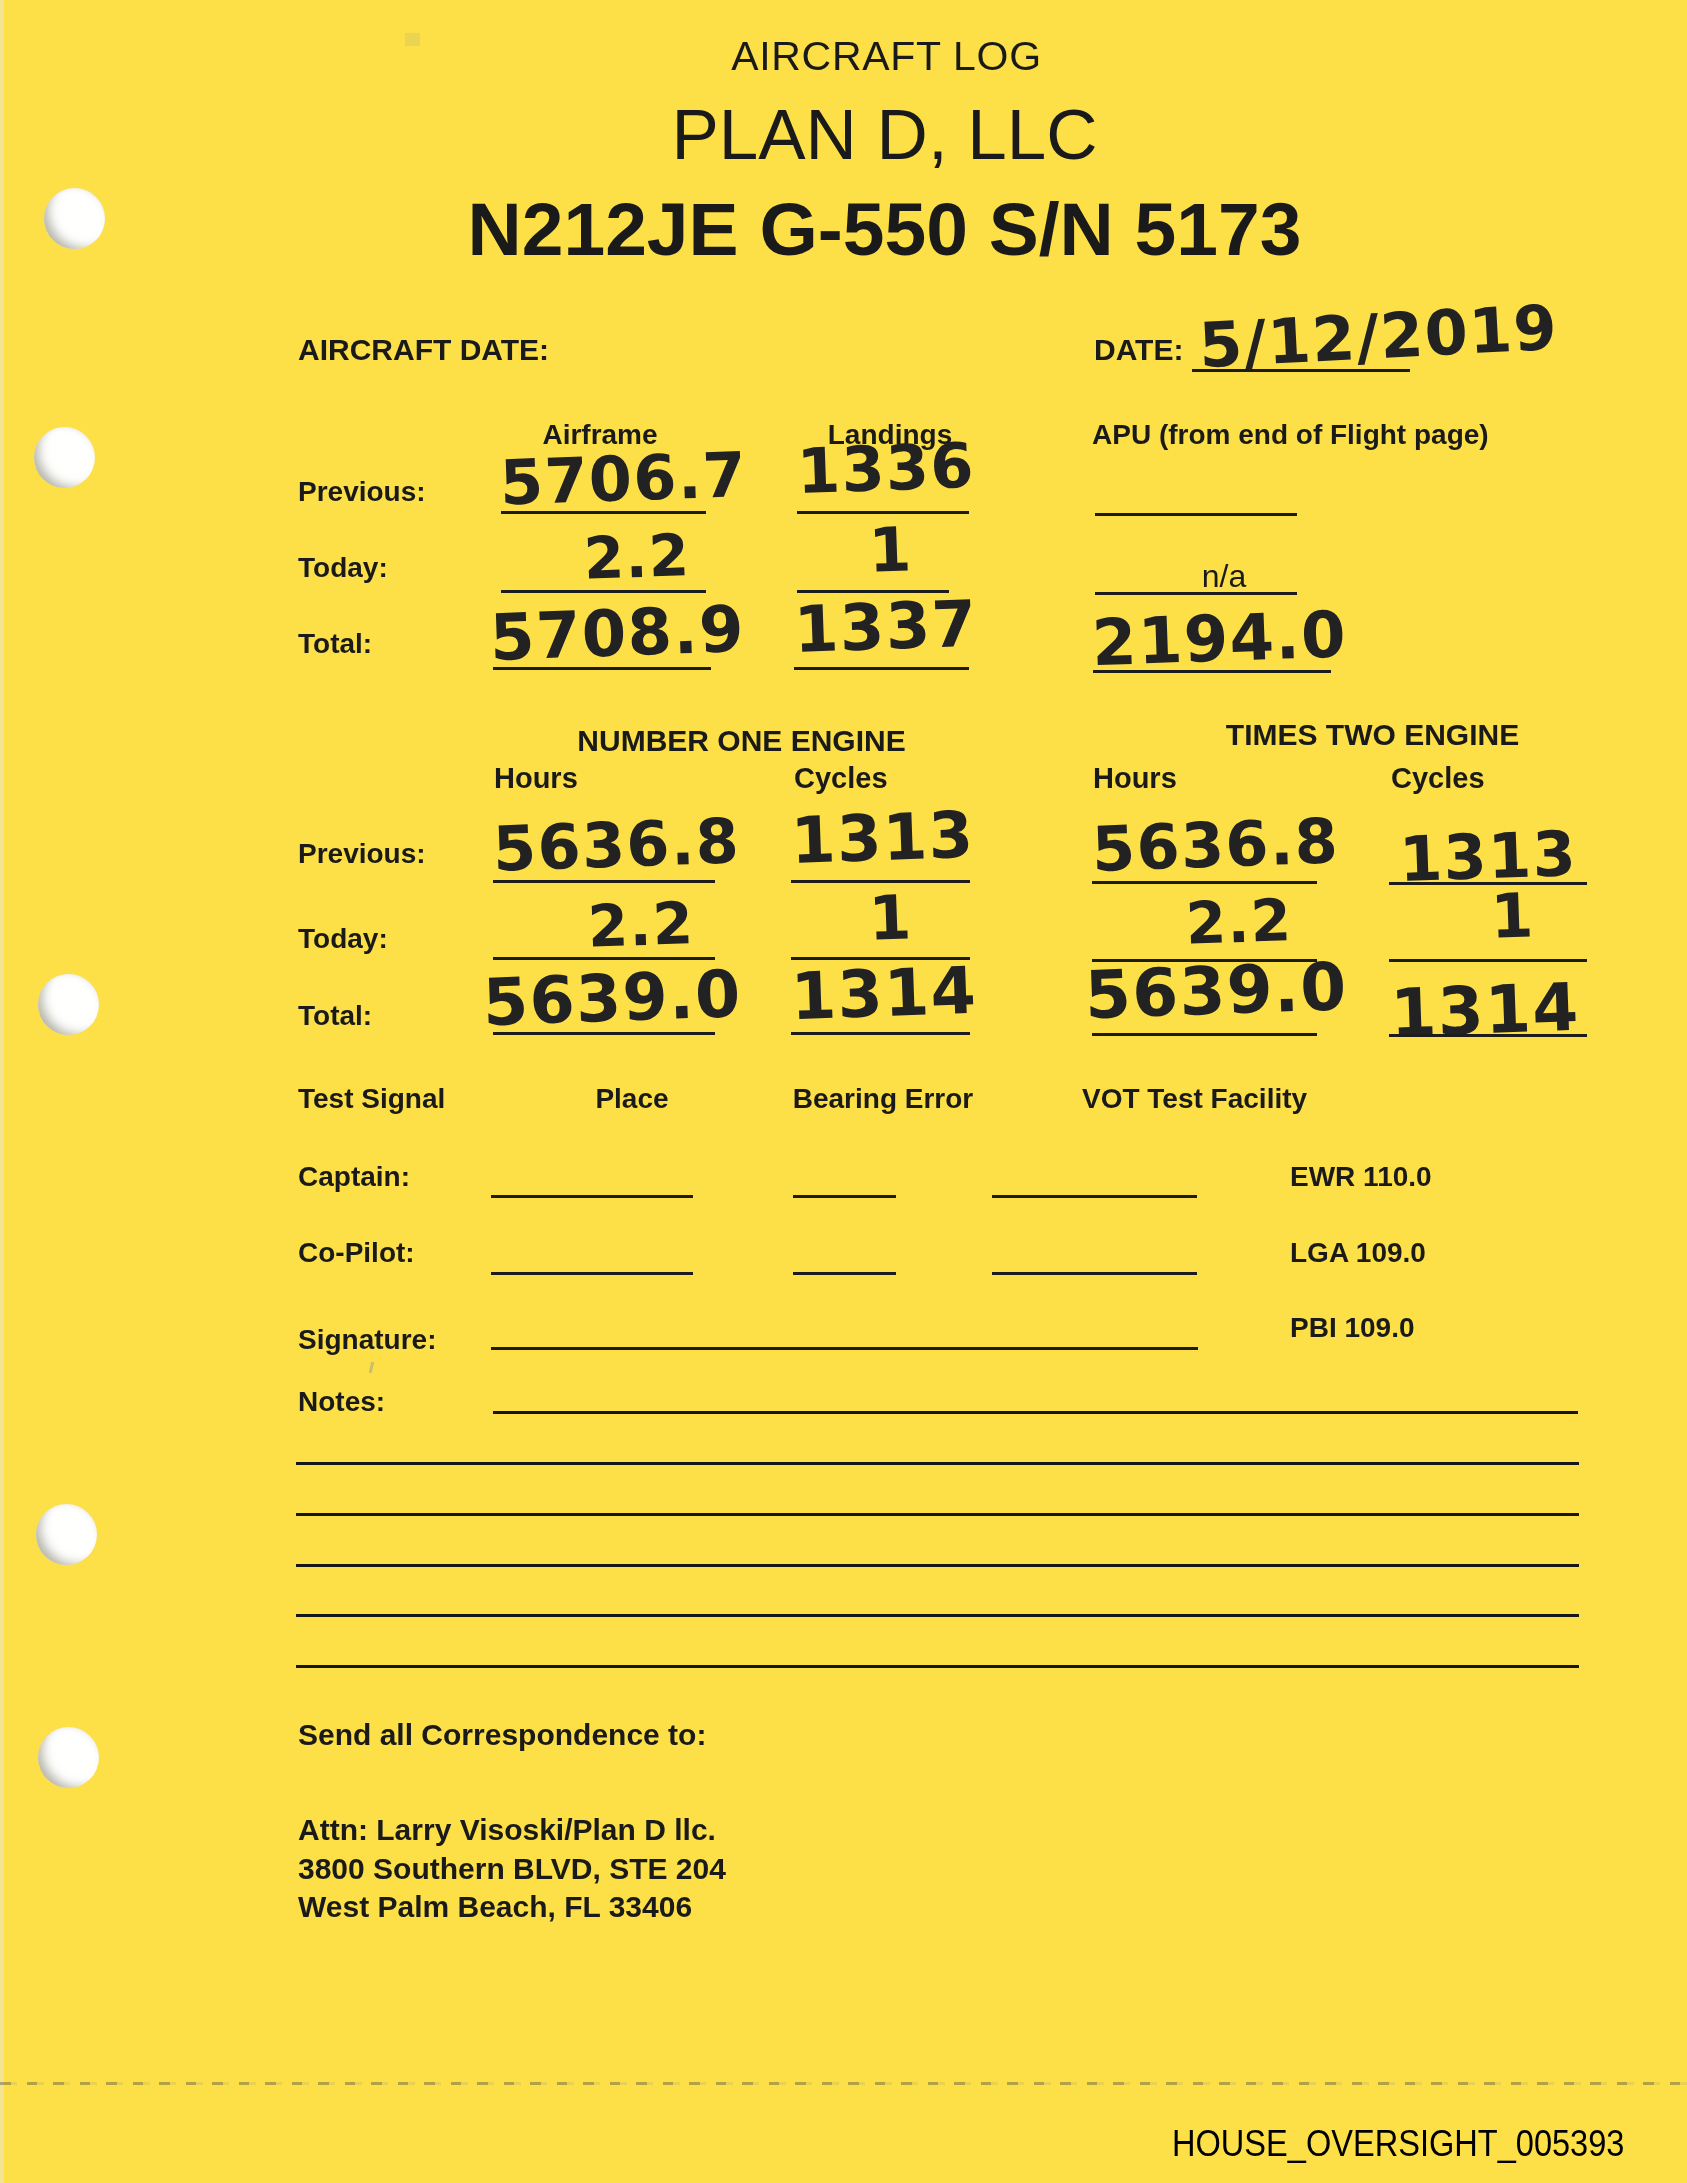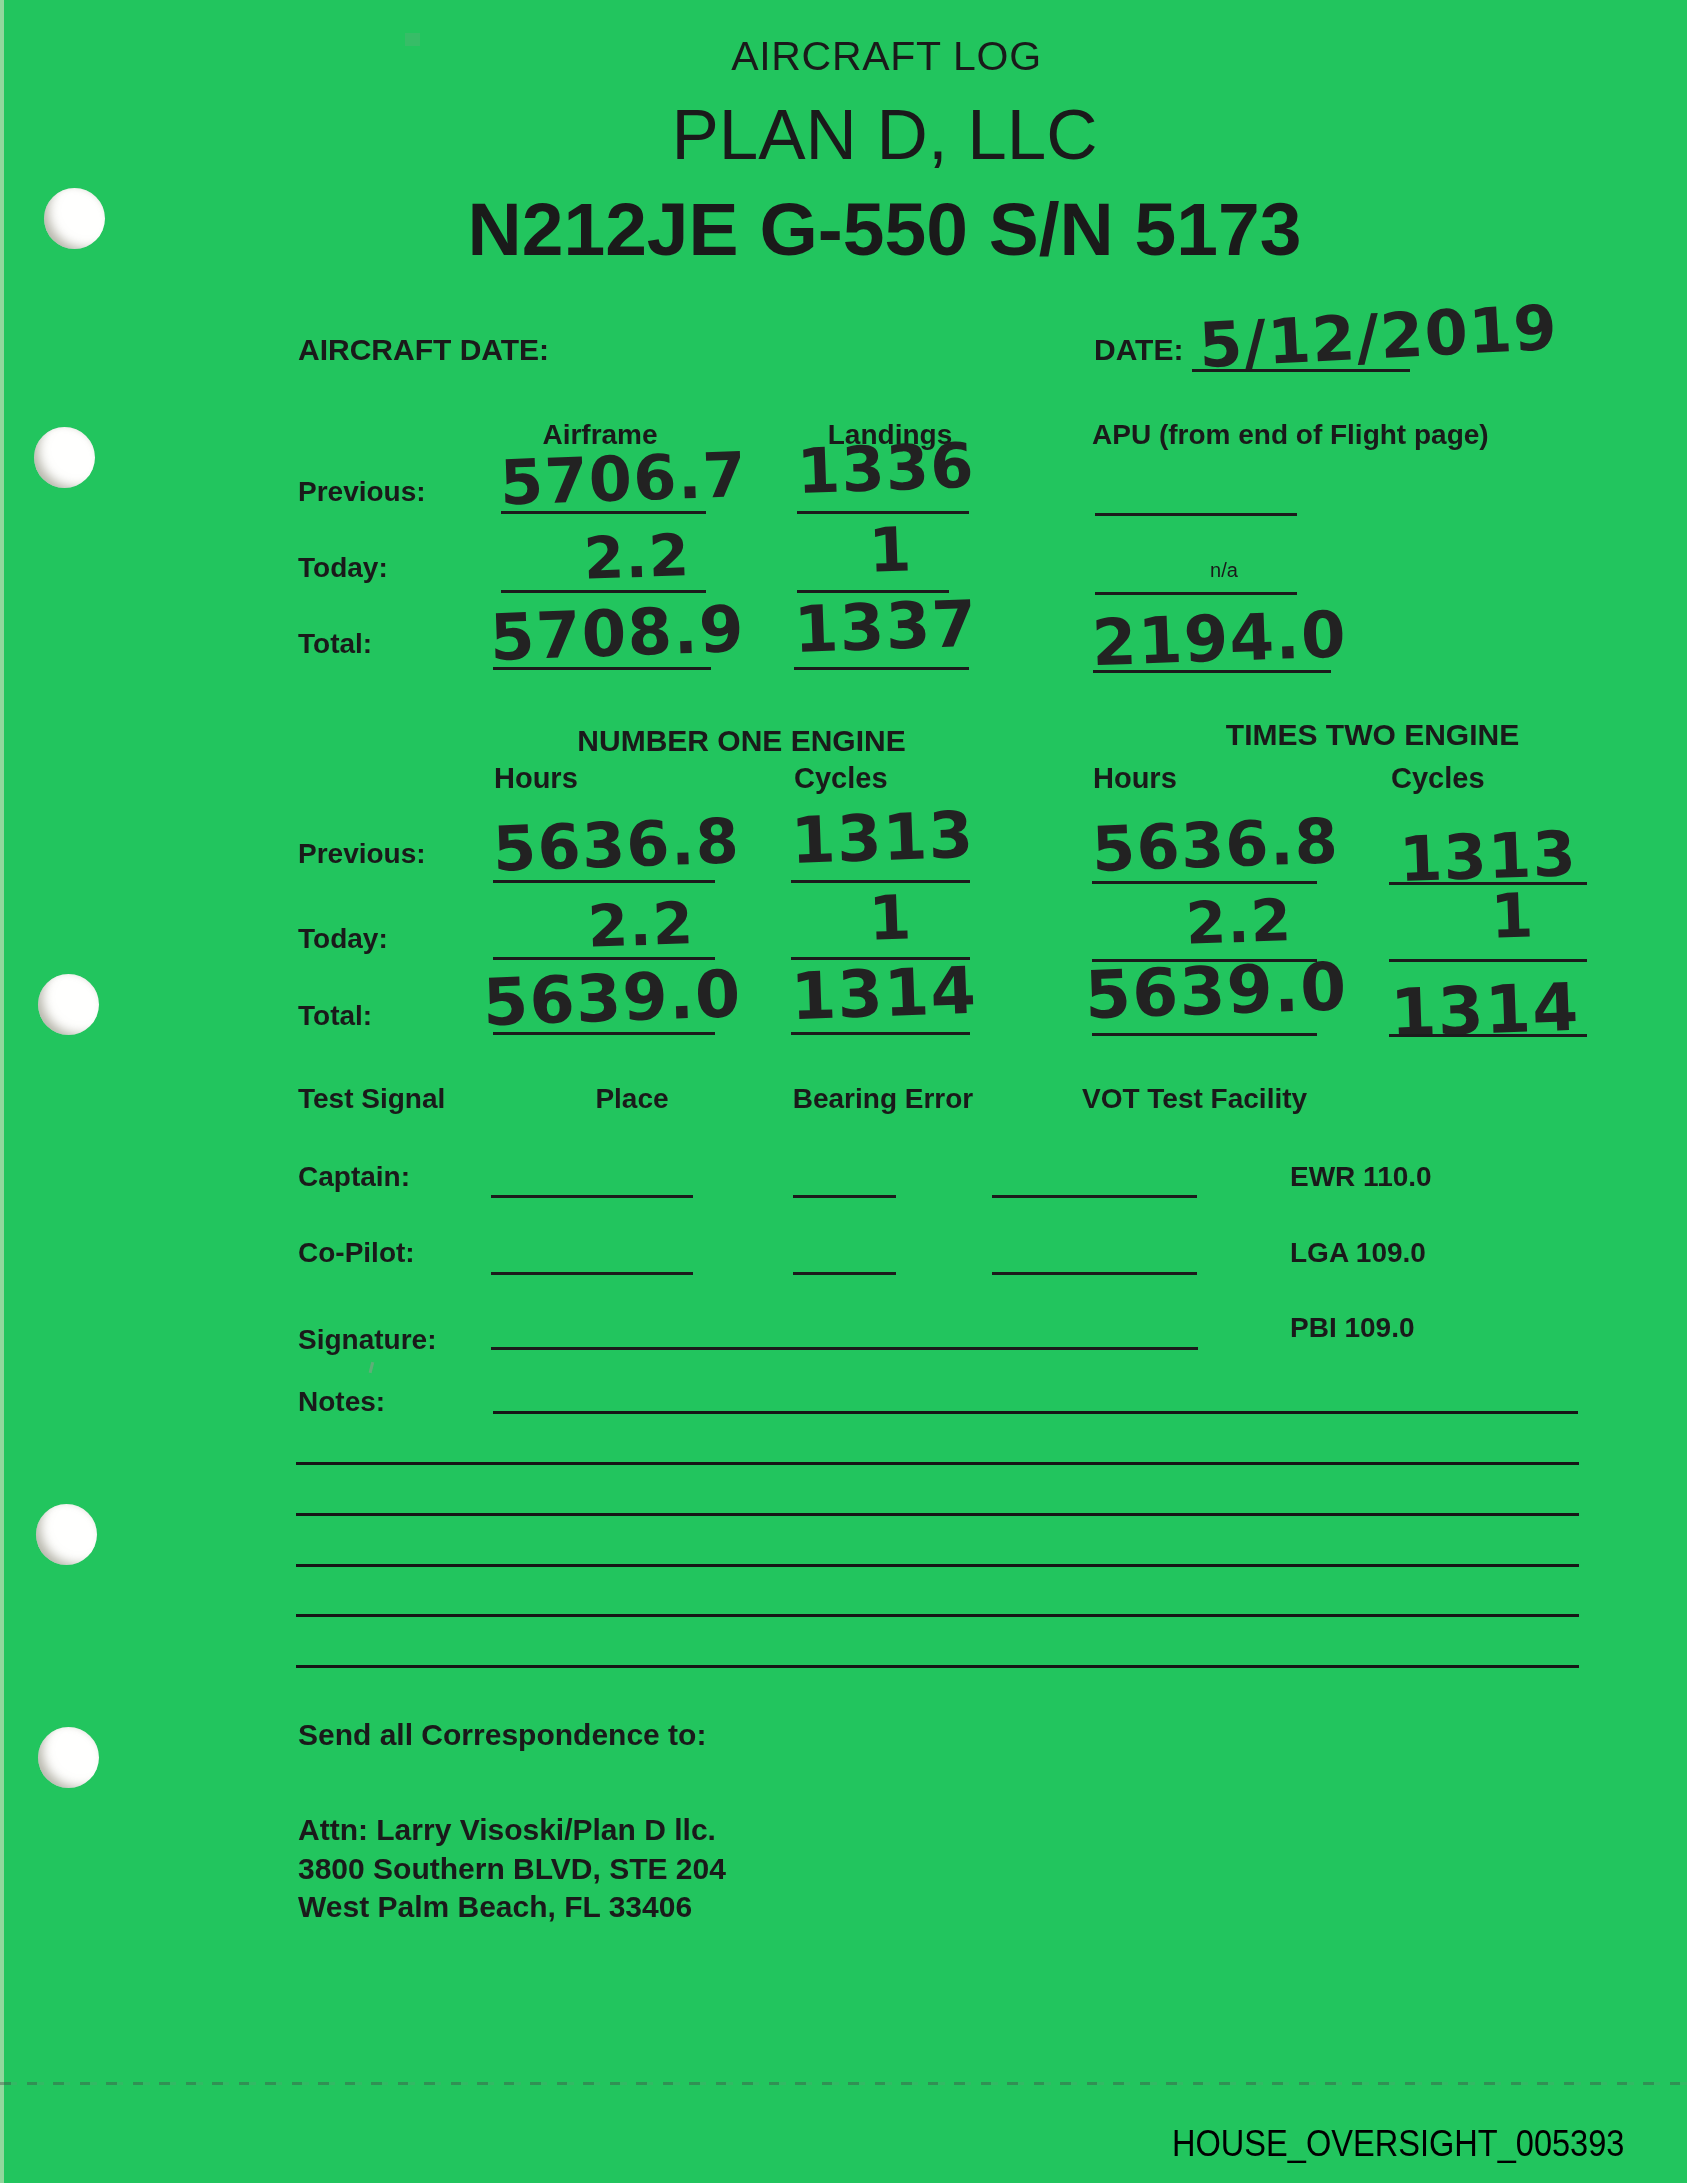--- a/index.html
+++ b/index.html
@@ -1,20 +1,20 @@
 <!DOCTYPE html>
 <html style="font-size:10.6px"><head>
 <meta charset="utf-8">
 <style>
   html, body { margin: 0; padding: 0; background: #ffffff; }
   .page {
     position: relative;
     width: 1687px;
     height: 2183px;
-    background: #22c55e;
+    background: #fde047;
     overflow: hidden;
     font-family: "Liberation Sans", sans-serif;
   }
   .t {  
     position: absolute;
     color: #1a1a1a;
     font-family: "Liberation Sans", sans-serif;
     font-weight: 600;
     white-space: nowrap;
     line-height: 1;
@@ -115,21 +115,21 @@
   <div class="t" style="left:298px; top:478px; font-size:28px;">Previous:</div>
   <div class="hw c" style="left:500px; top:449px; width:208px; font-size:62px;">5706.7</div>
   <div class="hw c" style="left:797px; top:438px; width:172px; font-size:62px;">1336</div>
   <div class="ul" style="left:501px;  top:511px; width:205px;"></div>
   <div class="ul" style="left:797px; top:511px; width:172px;"></div>
   <div class="ul" style="left:1095px; top:513px; width:202px;"></div>
 
   <div class="t" style="left:298px; top:554px; font-size:28px;">Today:</div>
   <div class="hw c" style="left:566px; top:528px; width:142px; font-size:58px;">2.2</div>
   <div class="hw c" style="left:860px; top:519px; width:60px; font-size:61px; letter-spacing:0;">1</div>
-  <div class="t c" style="left:1171px; top:560px; width:106px; font-size:20px; font-weight:400;">n/a</div>
+  <div class="t c" style="left:1171px; top:560px; width:106px; font-size:32px; font-weight:400;">n/a</div>
   <div class="ul" style="left:501px;  top:590px; width:205px;"></div>
   <div class="ul" style="left:797px; top:590px; width:152px;"></div>
   <div class="ul" style="left:1095px; top:592px; width:202px;"></div>
 
   <div class="t" style="left:298px; top:630px; font-size:28px;">Total:</div>
   <div class="hw c" style="left:490px; top:602px; width:225px; font-size:64px;">5708.9</div>
   <div class="hw c" style="left:794px; top:595px; width:175px; font-size:64px;">1337</div>
   <div class="hw c" style="left:1092px; top:607px; width:241px; font-size:64px;">2194.0</div>
   <div class="ul" style="left:493px;  top:667px; width:218px;"></div>
   <div class="ul" style="left:794px; top:667px; width:175px;"></div>

